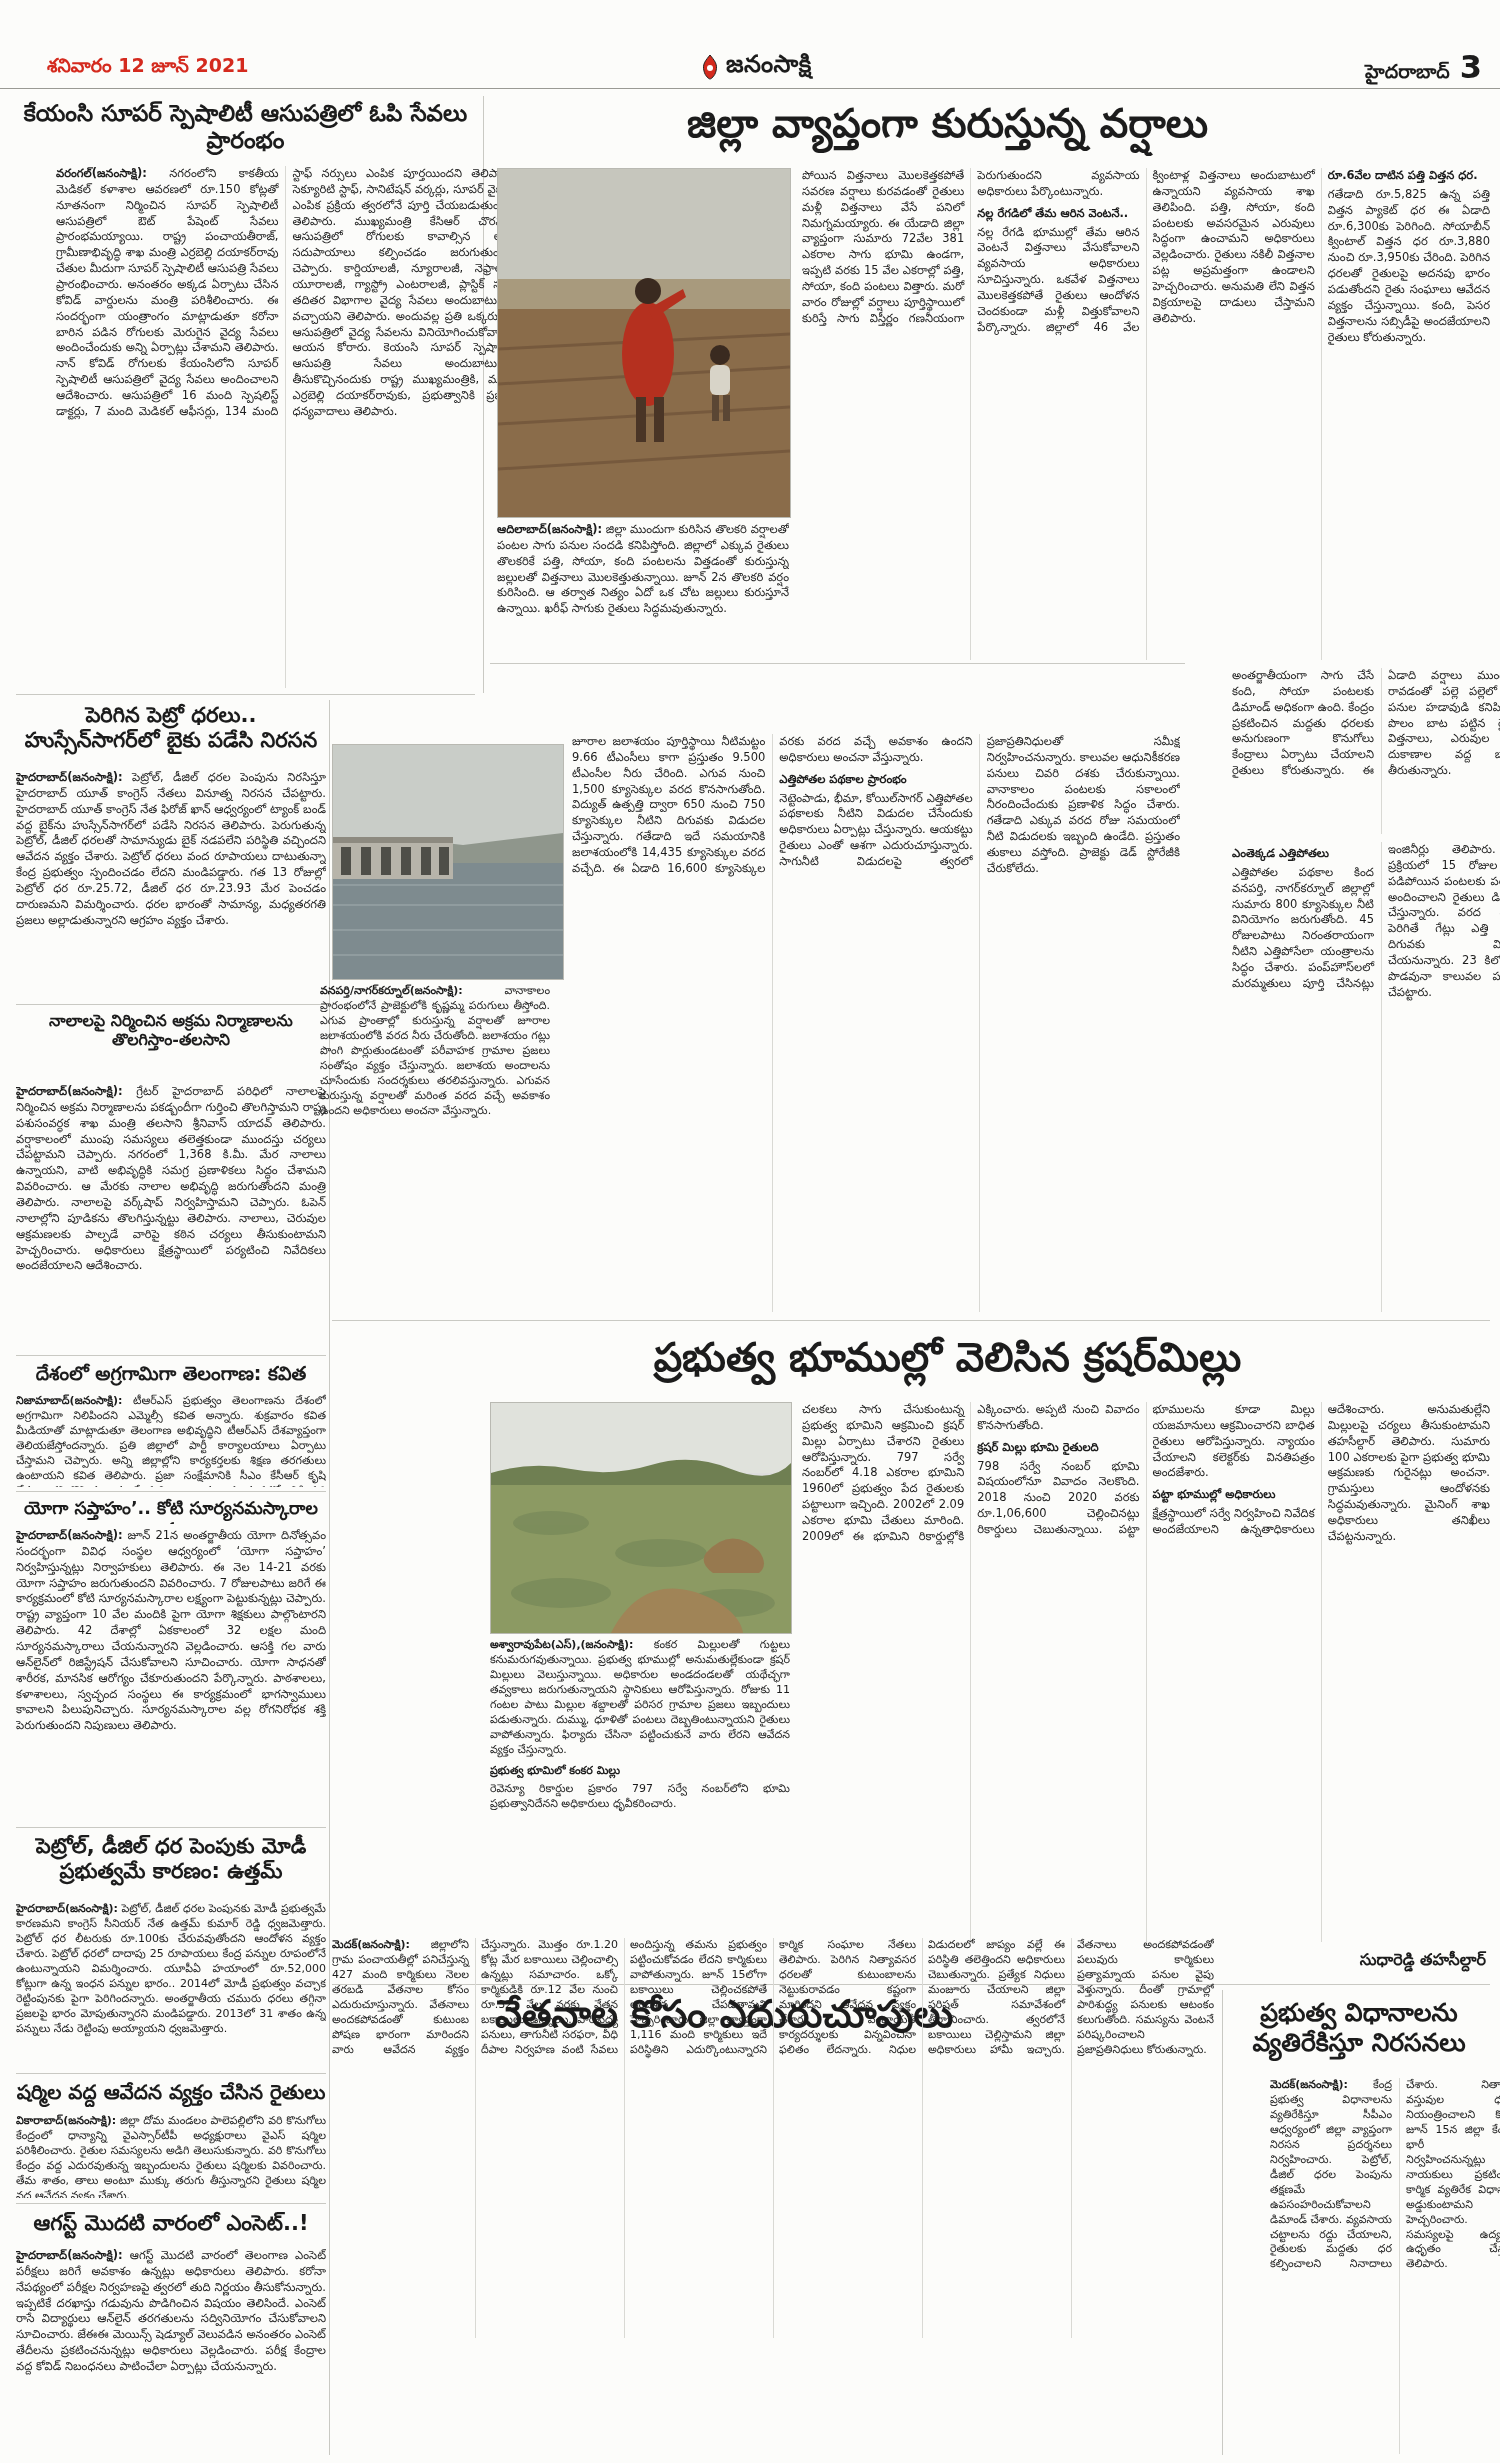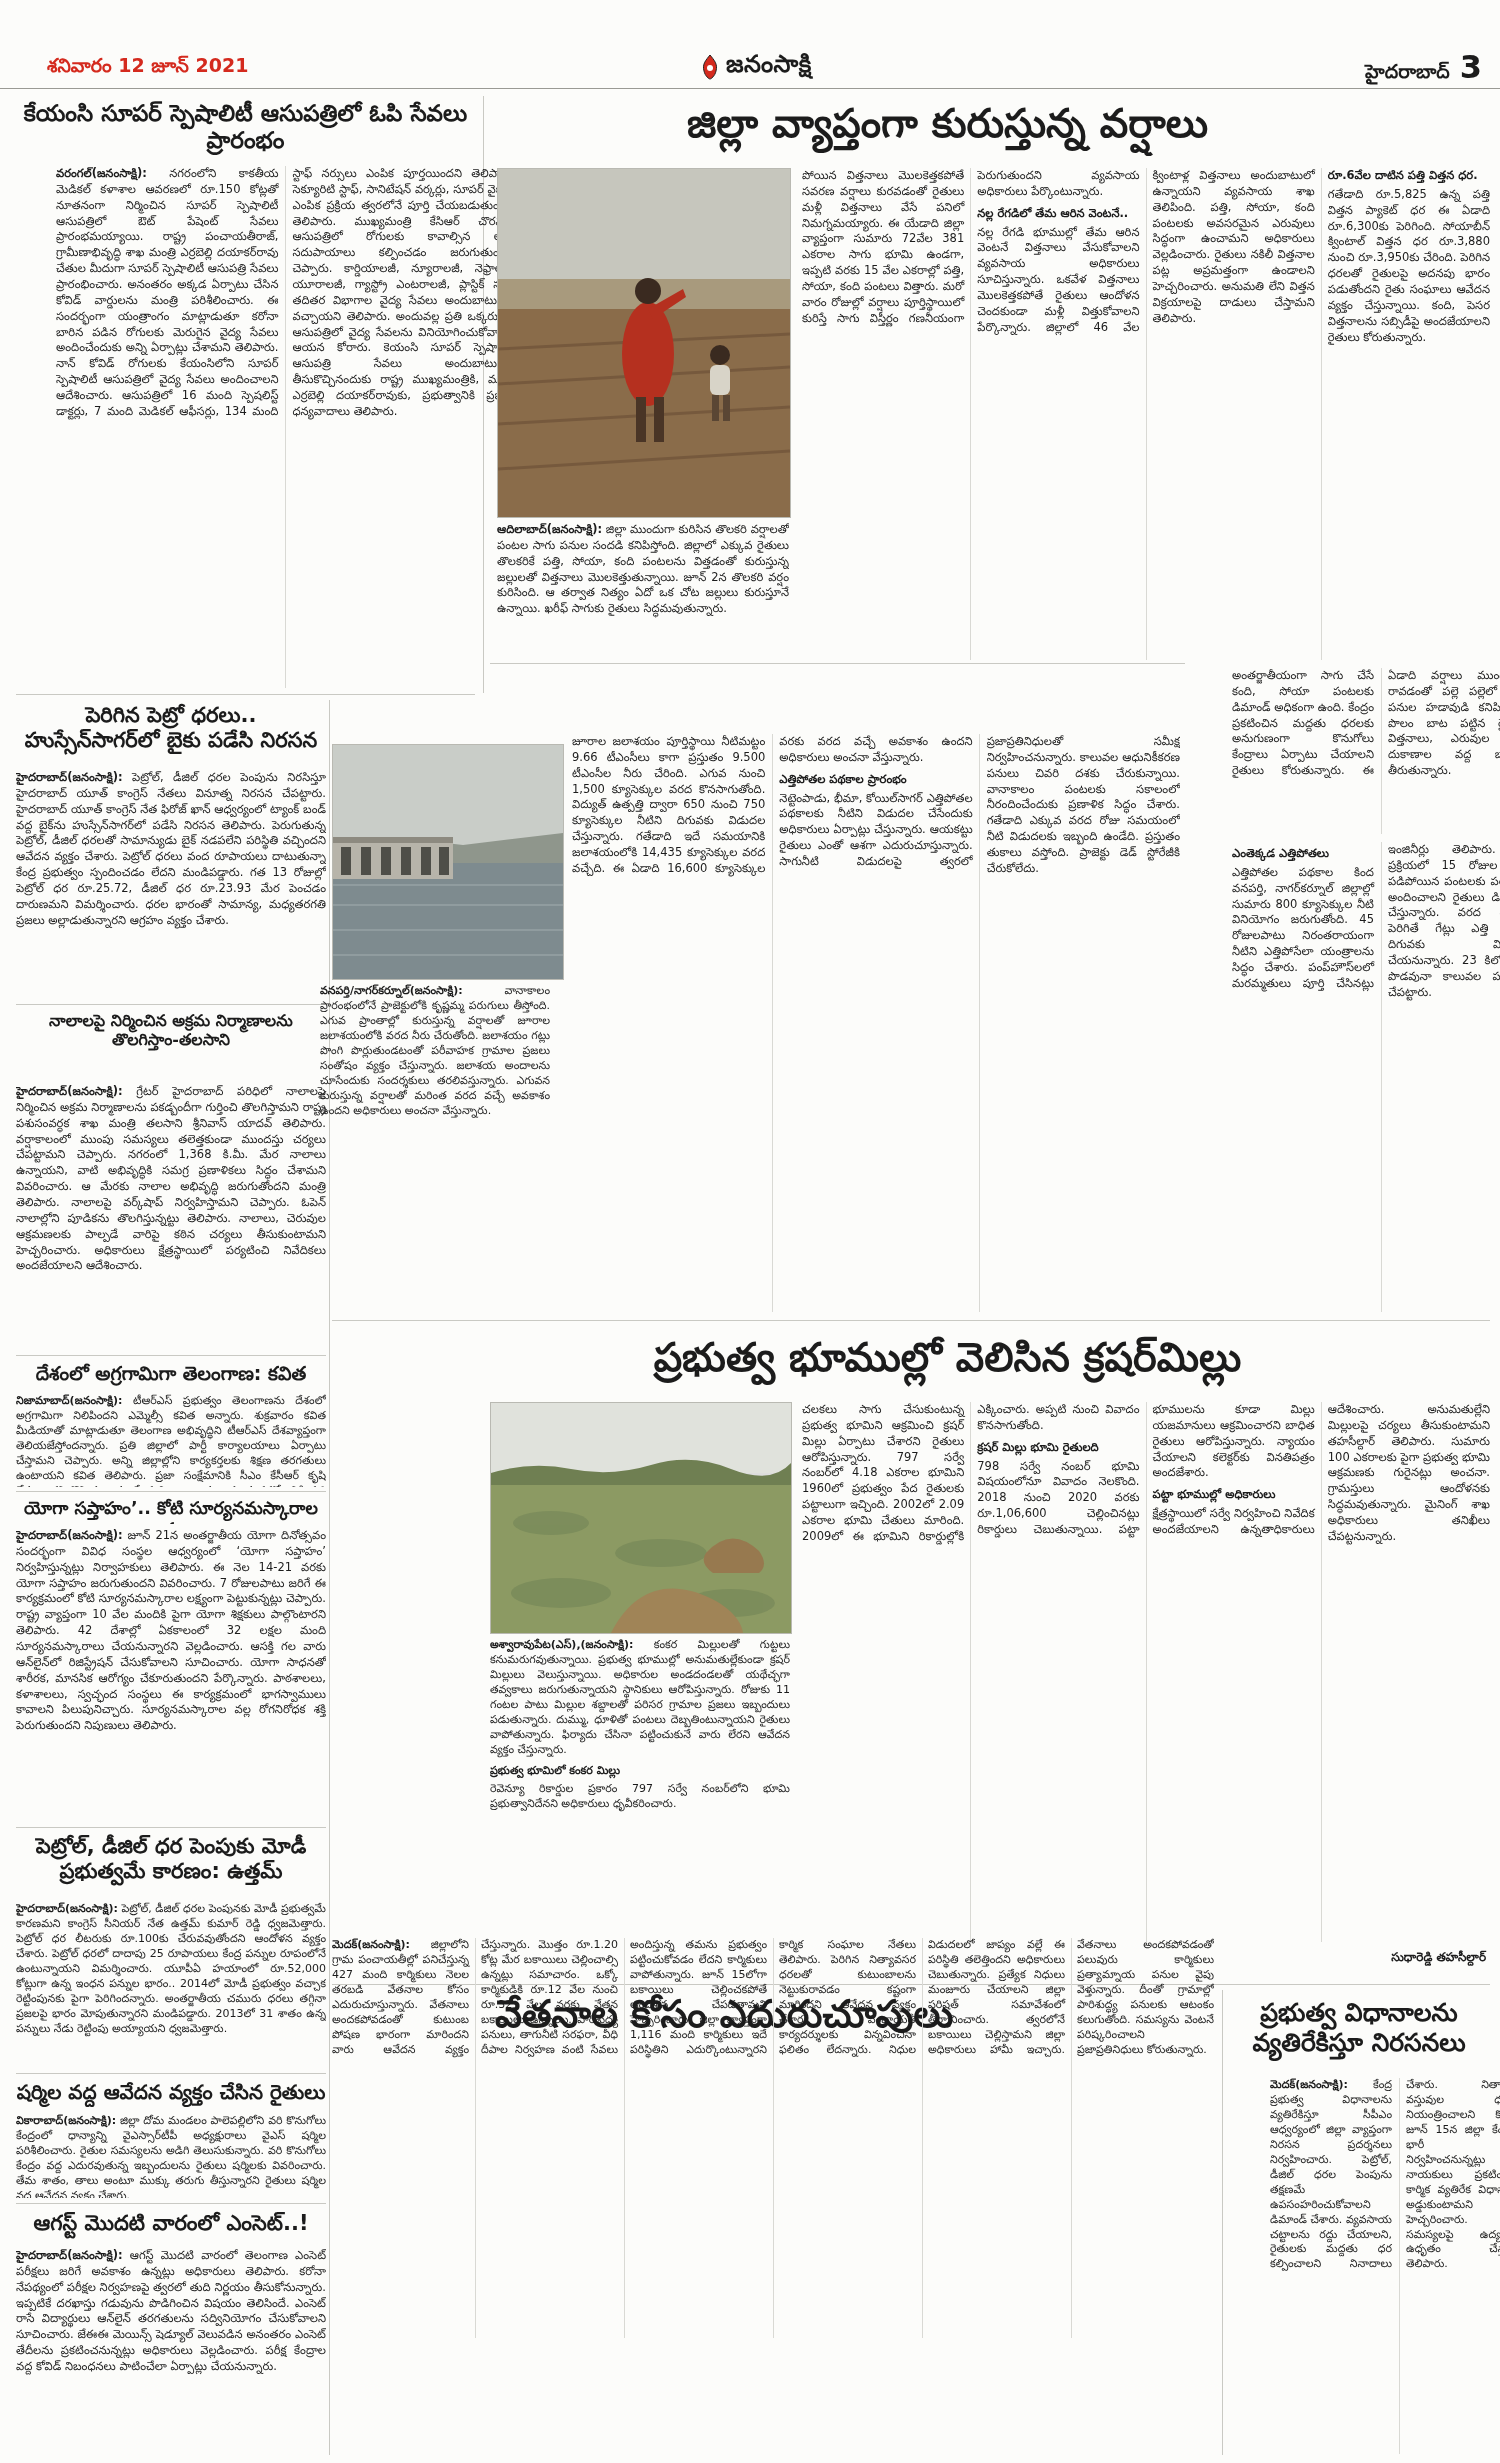--- a/index.html
+++ b/index.html
@@ -13,21 +13,21 @@
   .dl{font-weight:700;}
   .subhead{font-weight:700;text-align:left;margin:4px 0 3px 0;}
   .body-box{overflow:hidden;}
   .cols-2{columns:2;column-gap:14px;column-rule:1px solid #d9d9d4;margin-left:40px;}
   .cols-3{columns:3;column-gap:14px;column-rule:1px solid #d9d9d4;}
   .cols-4{columns:4;column-gap:13px;column-rule:1px solid #d9d9d4;}
   .cols-6{columns:6;column-gap:12px;column-rule:1px solid #d9d9d4;}
   .vline{width:1px;background:#c9c9c3;}
   .hline{height:1px;background:#c9c9c3;}
   .hline-dark{height:1px;background:#9a9a94;}
-  .sig{font-weight:700;text-align:right;font-size:12px;}
+  .sig{font-weight:700;text-align:right;font-size:16px;}
   .masthead{display:flex;align-items:center;gap:6px;font-weight:700;font-size:24px;letter-spacing:0.5px;}
   .edition{display:flex;align-items:baseline;gap:10px;}
   .photo{border:1px solid #b9b9b2;background:#ddd;}
 </style>
 </head>
 <body>
 
 <div class="page">
 
   <div class="abs red" style="left:16px;top:54px;font-size:19px;font-weight:700;">శనివారం 12 జూన్ 2021</div>

